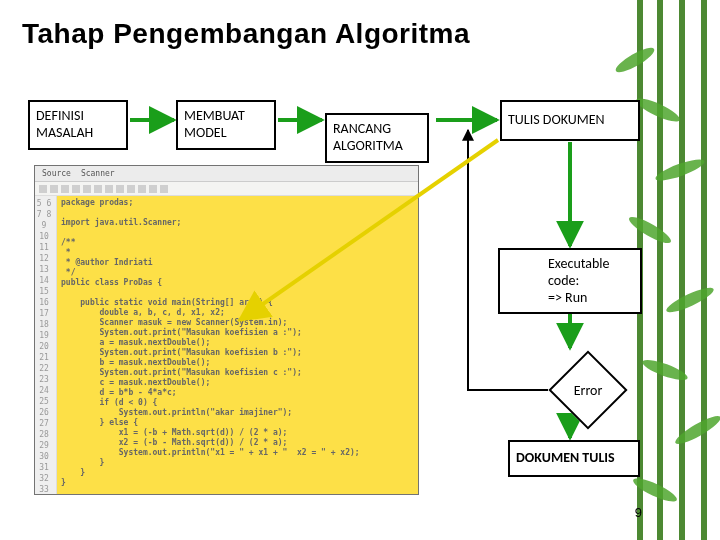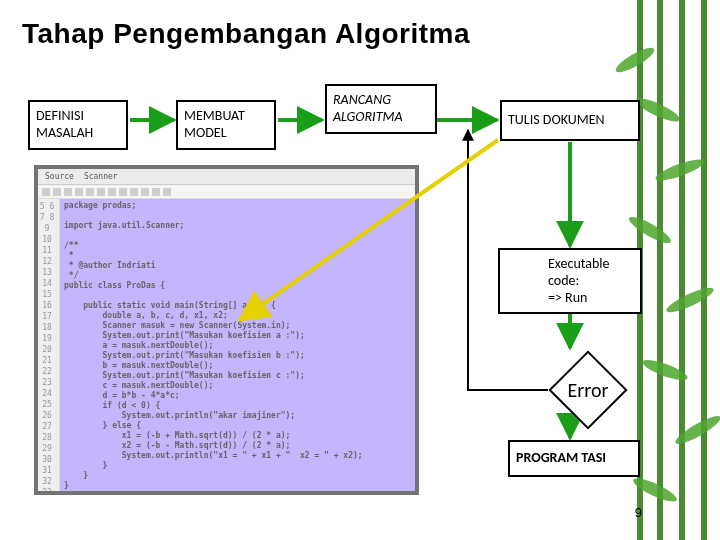--- a/index.html
+++ b/index.html
@@ -36,21 +36,21 @@
     background: #fff;
     text-align: left;
     font-size: 14px;
     line-height: 1.2;
     padding: 6px 6px;
     font-family: "Calibri", Arial, sans-serif;
     z-index: 2;
   }
   .box.def { left: 28px;  top: 100px; width: 100px; }
   .box.mod { left: 176px; top: 100px; width: 100px; }
-  .box.alg { left: 325px; top: 84px; width: 112px; font-style: italic; }
+  .box.alg { left: 325px; top: 113px; width: 104px; }
   .box.prog{ left: 500px; top: 100px; width: 140px; padding: 10px 6px; }
   .box.exec{ left: 498px; top: 248px; width: 144px; padding-left: 48px; }
   .box.doc { left: 508px; top: 440px; width: 132px; padding: 8px 6px; font-weight: 600; }
   .diamond {
     position: absolute;
     left: 560px;
     top: 362px;
     width: 56px;
     height: 56px;
     z-index: 2;
@@ -62,21 +62,21 @@
     border: 2px solid #000;
     background: #fff;
   }
   .diamond .label {
     position: absolute;
     left: 0; top: 0;
     width: 56px; height: 56px;
     display: flex;
     align-items: center;
     justify-content: center;
-    font-size: 20px;
+    font-size: 14px;
     font-family: "Calibri", Arial, sans-serif;
   }
   .page-num {
     position: absolute;
     right: 78px;
     bottom: 20px;
     font-size: 13px;
     color: #000;
   }
   svg.arrows {
@@ -86,22 +86,22 @@
     pointer-events: none;
     z-index: 1;
   }
   
   .code-pane {
     position: absolute;
     left: 34px;
     top: 165px;
     width: 385px;
     height: 330px;
-    border: 4px solid #737373;
-    background: #c4b5fd;
+    border: 1px solid #737373;
+    background: #fde047;
     font-family: "Consolas", monospace;
     font-size: 8px;
     color: #777;
     overflow: hidden;
     z-index: 0;
   }
   .code-pane .tabs {
     height: 16px;
     background: #ececec;
     border-bottom: 1px solid #ccc;
@@ -258,21 +258,21 @@
 
 <div class="box def">DEFINISI<br>MASALAH</div>
 <div class="box mod">MEMBUAT<br>MODEL</div>
 <div class="box alg">RANCANG<br>ALGORITMA</div>
 <div class="box prog">TULIS DOKUMEN</div>
 <div class="box exec">Executable code:<br>=&gt; Run</div>
 <div class="diamond">
   <div class="shape"></div>
   <div class="label">Error</div>
 </div>
-<div class="box doc">PROGRAM TASI</div>
+<div class="box doc">DOKUMEN TULIS</div>
 
 <svg class="arrows">
   <defs>
     <marker id="ah-green" viewBox="0 0 10 10" refX="9" refY="5" markerWidth="7" markerHeight="7" orient="auto">
       <path d="M0,0 L10,5 L0,10 z" fill="#1a9e1a"></path>
     </marker>
     <marker id="ah-yellow" viewBox="0 0 10 10" refX="9" refY="5" markerWidth="8" markerHeight="8" orient="auto">
       <path d="M0,0 L10,5 L0,10 z" fill="#e5d100"></path>
     </marker>
     <marker id="ah-black" viewBox="0 0 10 10" refX="9" refY="5" markerWidth="6" markerHeight="6" orient="auto">

